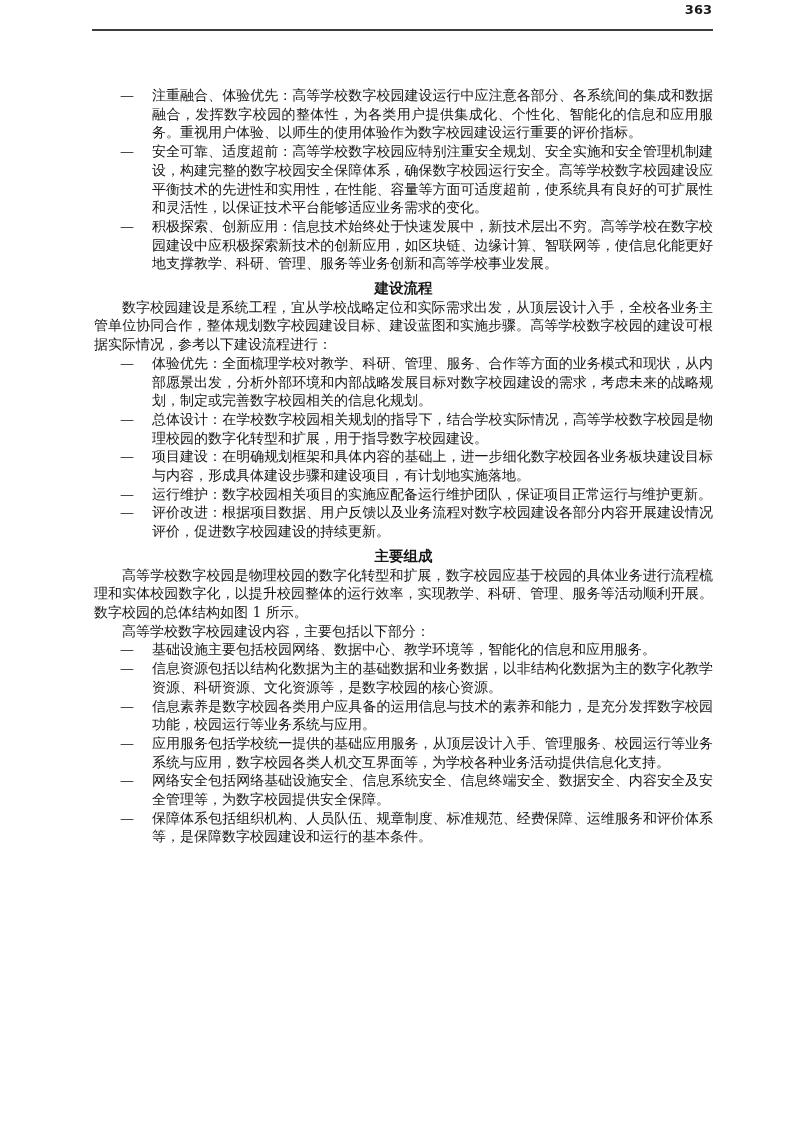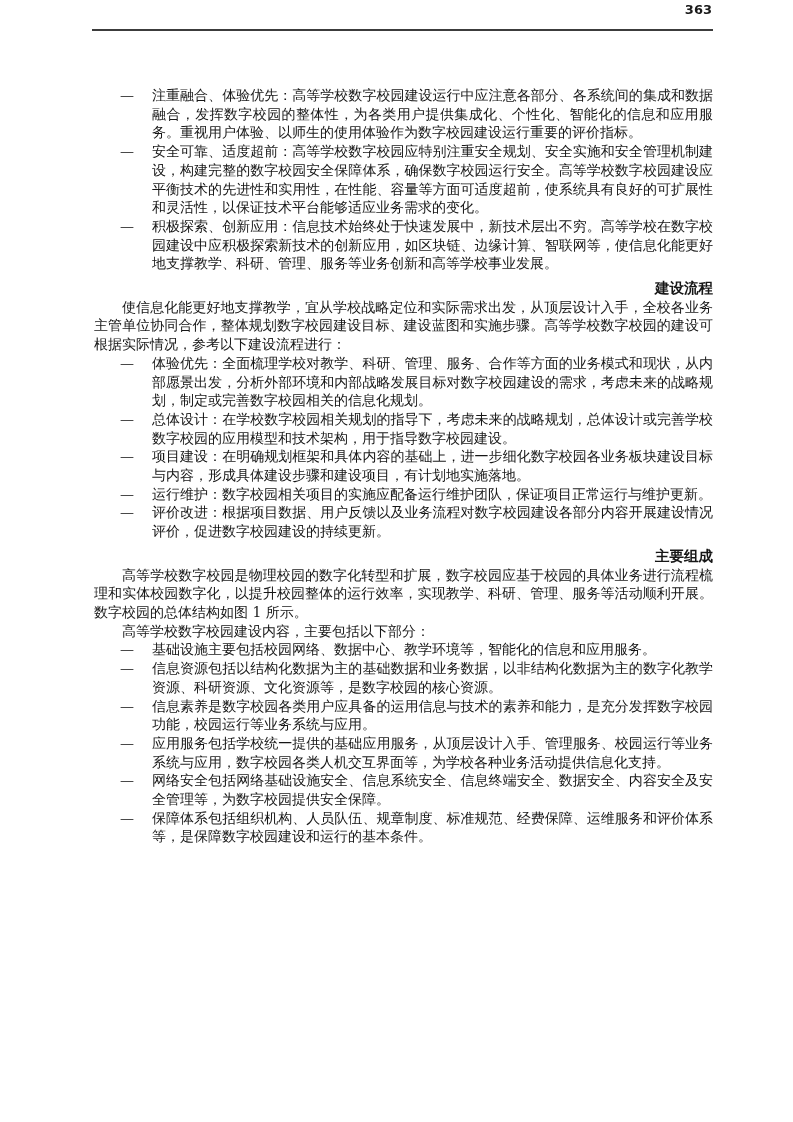--- a/index.html
+++ b/index.html
@@ -38,21 +38,21 @@
     line-height: 18.7px;
     text-align: justify;
     text-justify: inter-ideograph;
   }
   .section-heading {
     font-family: "DejaVu Sans", sans-serif;
     font-weight: bold;
     font-size: 14.5px;
     line-height: 18.7px;
     margin: 6px 0 0 0;
-    text-align: right;
+    text-align: center;
   }
   .para {
     margin: 0;
     text-indent: 2em;
   }
   .bullet {
     position: relative;
     margin: 0;
     padding-left: 58px;
   }
@@ -80,29 +80,29 @@
     <div class="bullet">
       <span class="dash">—</span>
       <span>安全可靠、适度超前：高等学校数字校园应特别注重安全规划、安全实施和安全管理机制建设，构建完整的数字校园安全保障体系，确保数字校园运行安全。高等学校数字校园建设应平衡技术的先进性和实用性，在性能、容量等方面可适度超前，使系统具有良好的可扩展性和灵活性，以保证技术平台能够适应业务需求的变化。</span>
     </div>
     <div class="bullet">
       <span class="dash">—</span>
       <span>积极探索、创新应用：信息技术始终处于快速发展中，新技术层出不穷。高等学校在数字校园建设中应积极探索新技术的创新应用，如区块链、边缘计算、智联网等，使信息化能更好地支撑教学、科研、管理、服务等业务创新和高等学校事业发展。</span>
     </div>
 
     <h2 class="section-heading">建设流程</h2>
-    <p class="para">使信息化能更好地支撑教学，宜从学校战略定位和实际需求出发，从顶层设计入手，全校各业务主管单位协同合作，整体规划数字校园建设目标、建设蓝图和实施步骤。高等学校数字校园的建设可根据实际情况，参考以下建设流程进行：</p>
+    <p class="para">数字校园建设是系统工程，宜从学校战略定位和实际需求出发，从顶层设计入手，全校各业务主管单位协同合作，整体规划数字校园建设目标、建设蓝图和实施步骤。高等学校数字校园的建设可根据实际情况，参考以下建设流程进行：</p>
 
     <div class="bullet">
       <span class="dash">—</span>
       <span>体验优先：全面梳理学校对教学、科研、管理、服务、合作等方面的业务模式和现状，从内部愿景出发，分析外部环境和内部战略发展目标对数字校园建设的需求，考虑未来的战略规划，制定或完善数字校园相关的信息化规划。</span>
     </div>
     <div class="bullet">
       <span class="dash">—</span>
-      <span>总体设计：在学校数字校园相关规划的指导下，考虑未来的战略规划，总体设计或完善学校数字校园的应用模型和技术架构，用于指导数字校园建设。</span>
+      <span>总体设计：在学校数字校园相关规划的指导下，结合学校实际情况，高等学校数字校园是物理校园的数字化转型和扩展，用于指导数字校园建设。</span>
     </div>
     <div class="bullet">
       <span class="dash">—</span>
       <span>项目建设：在明确规划框架和具体内容的基础上，进一步细化数字校园各业务板块建设目标与内容，形成具体建设步骤和建设项目，有计划地实施落地。</span>
     </div>
     <div class="bullet">
       <span class="dash">—</span>
       <span>运行维护：数字校园相关项目的实施应配备运行维护团队，保证项目正常运行与维护更新。</span>
     </div>
     <div class="bullet">

